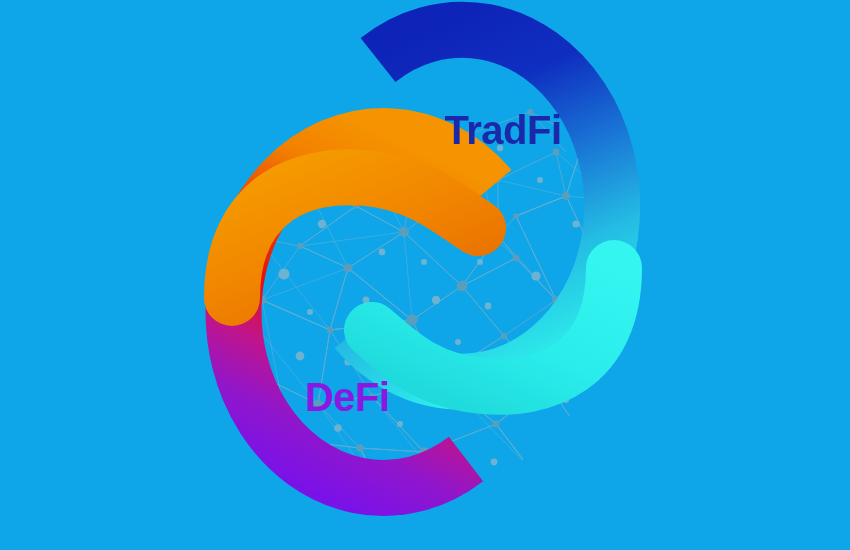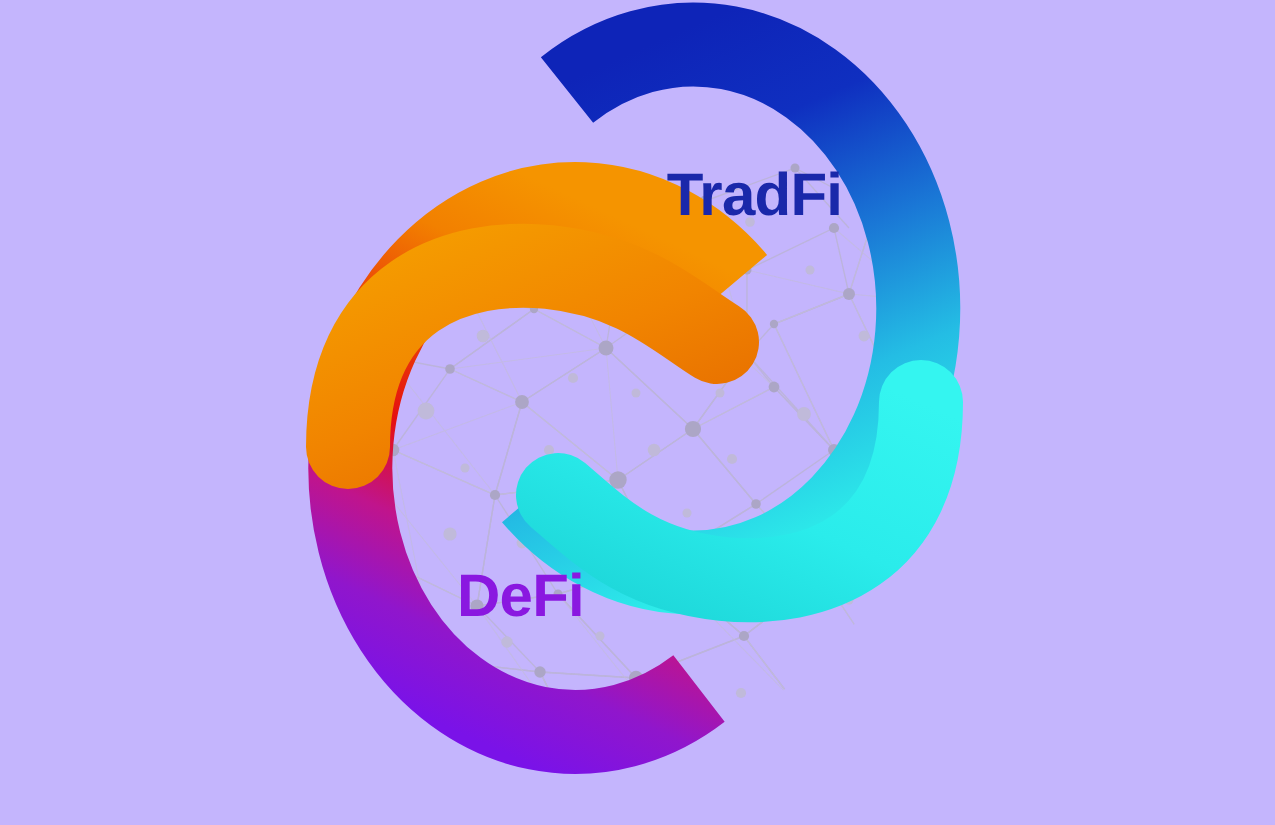--- a/index.html
+++ b/index.html
@@ -11,21 +11,21 @@
   body {
     width: 850px;
     height: 550px;
     overflow: hidden;
     font-family: "Liberation Sans", sans-serif;
   }
   #canvas {
     position: relative;
     width: 850px;
     height: 550px;
-    background: #c4b5fd;
+    background: #0ea5e9;
     text-align: right;
   }
   #logo-svg {
     position: absolute;
     left: 0;
     top: 0;
     width: 850px;
     height: 550px;
     display: block;
   }

